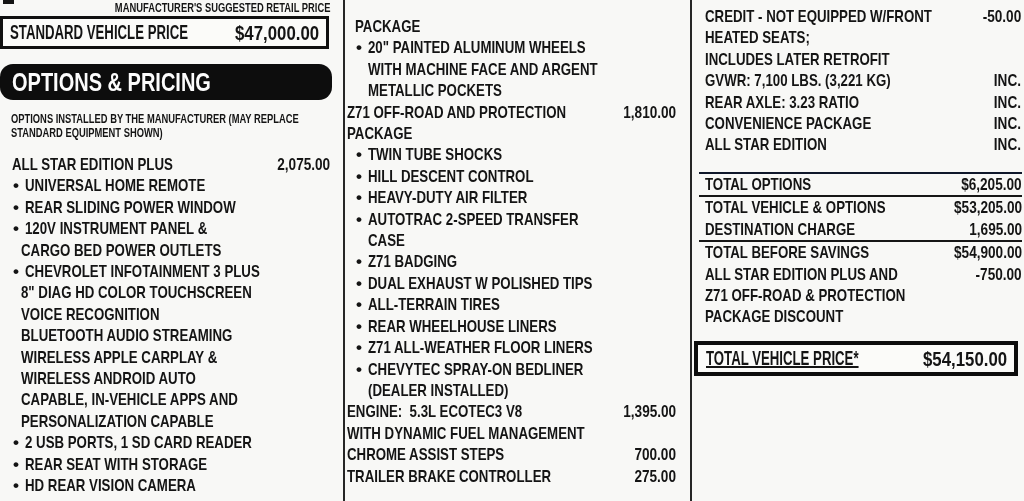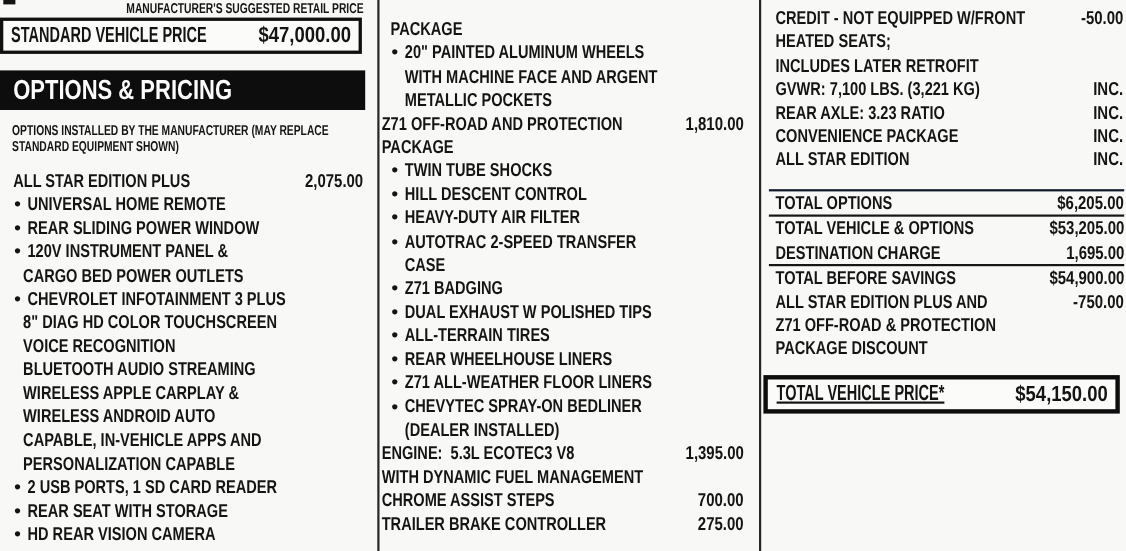--- a/index.html
+++ b/index.html
@@ -37,21 +37,21 @@
   .box-label { display:inline-block; transform:scaleX(0.66); transform-origin:0 50%; white-space:pre; }
   .boxprice {
     position:absolute; right:7px; top:50%;
     transform:translateY(-50%) scaleX(0.84); transform-origin:100% 50%;
     white-space:nowrap;
   }
 
   .section-bar {
     position:absolute; top:64px; left:0; width:332px; height:36px;
     background:#0d0d0d; color:#fcfcfc; display:flex; align-items:center;
-    padding-left:12px; font-size:25px;
+    padding-left:12px; font-size:25px;border-radius:13px;
   }
   .section-bar .sx { transform:scaleX(0.8); transform-origin:0 50%; }
 
   .note { position:absolute; top:112px; left:11px; font-size:13px; line-height:14px; }
   .note .sx { transform:scaleX(0.72); transform-origin:0 50%; }
 
   .items { position:absolute; left:0; right:0; }
   .c1 .items { top:154px; }
   .c2 .items { top:0;margin-top:16px; }
   .c3 .items { top:6px; }

